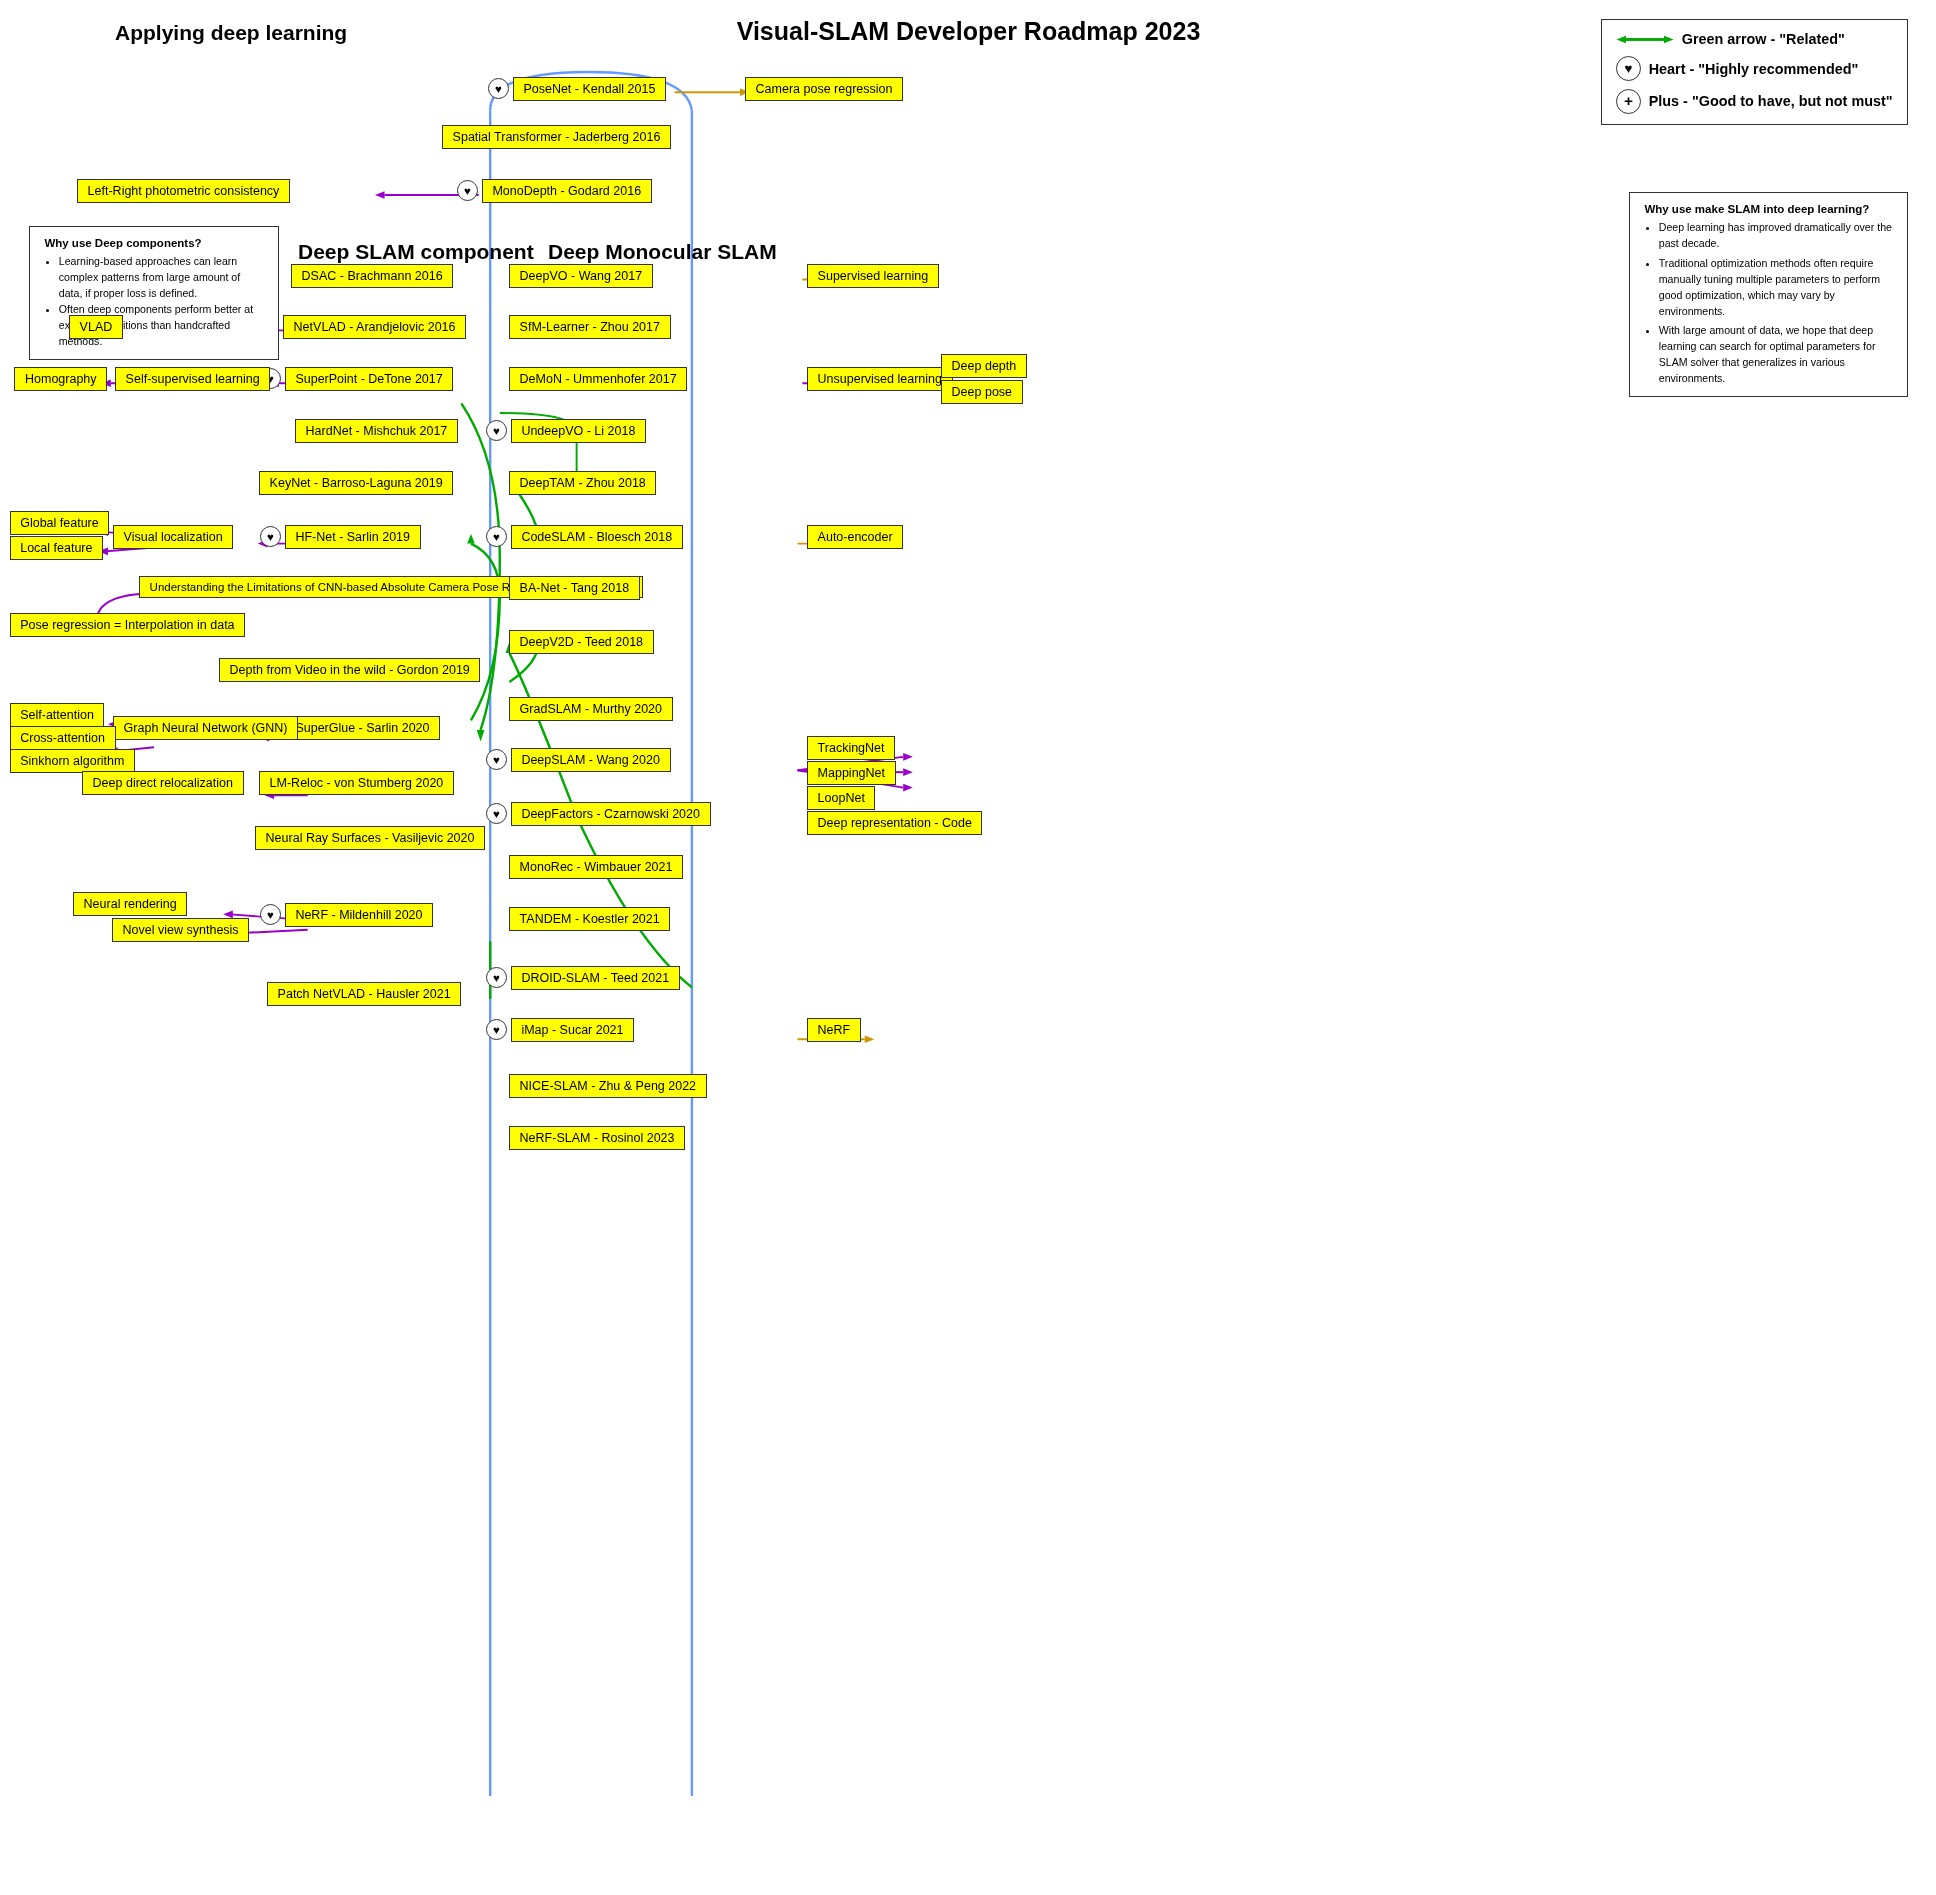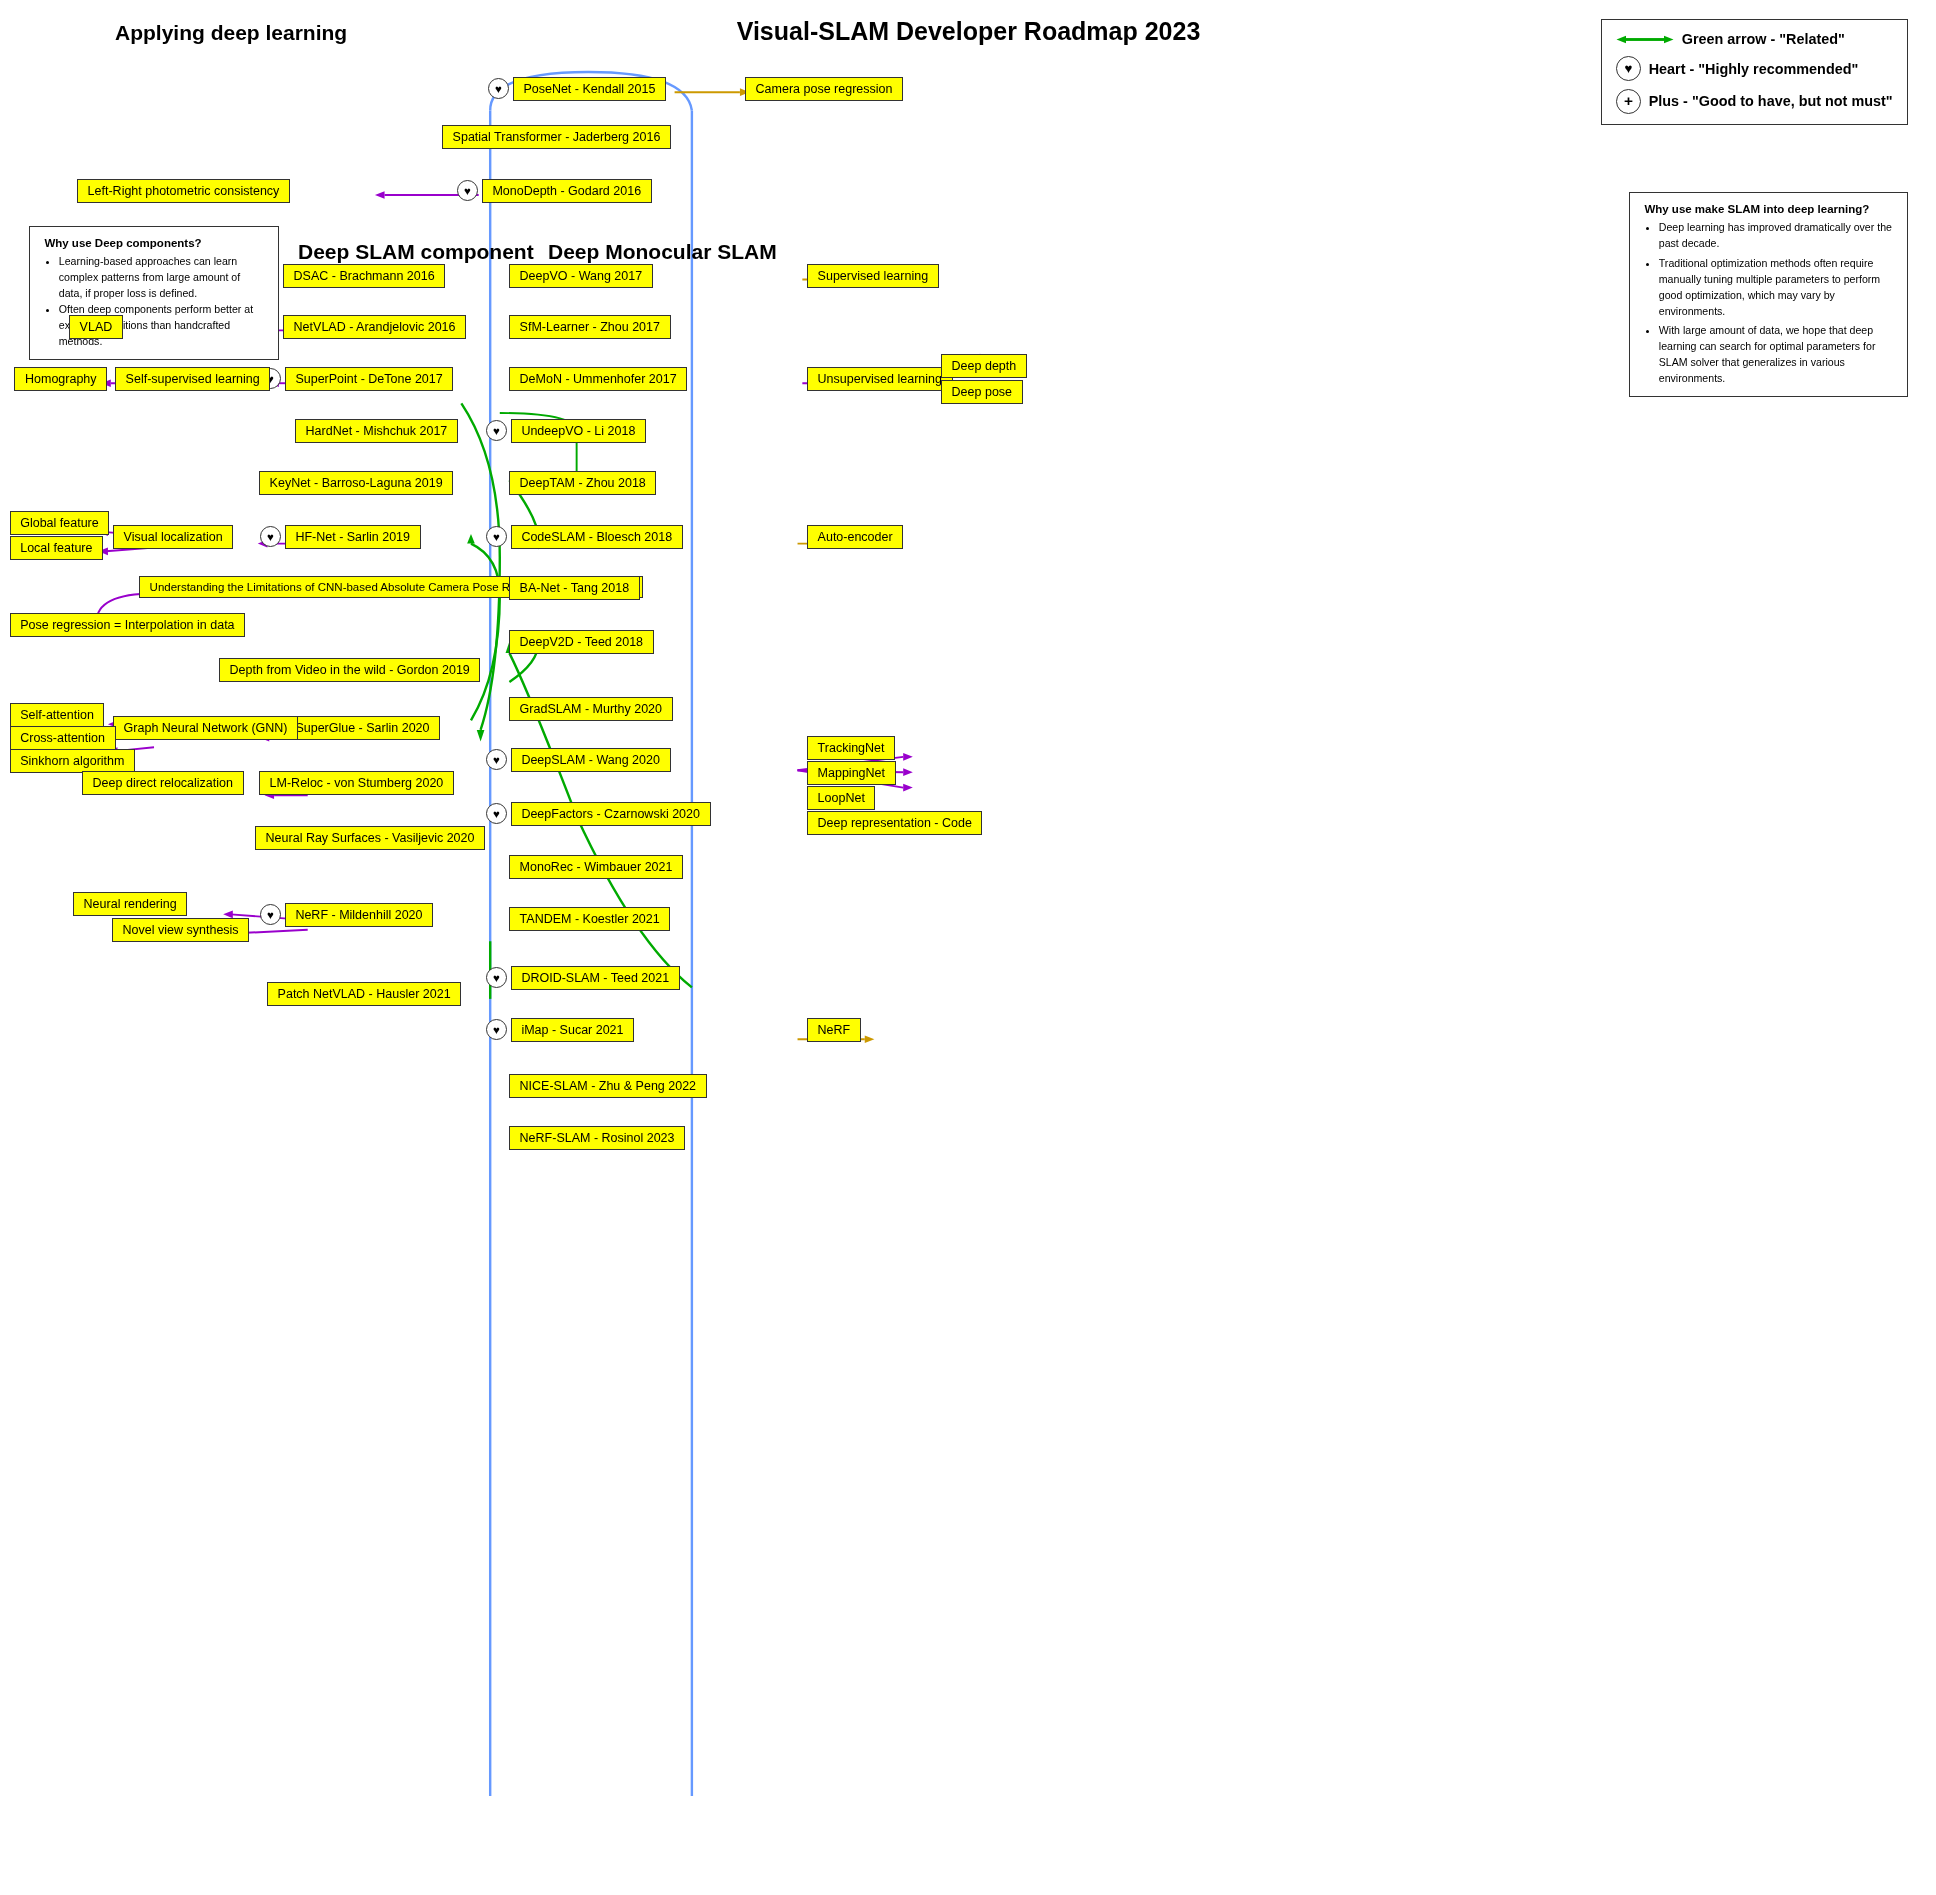--- a/index.html
+++ b/index.html
@@ -225,21 +225,21 @@
 
   <div style="position:absolute; left:457px; top:179px; display:flex; align-items:center;">
     <span style="display:inline-flex;align-items:center;justify-content:center;width:21px;height:21px;border-radius:50%;border:1.9px solid #333;font-size:11.5px;margin-right:3.8px;background:white;">♥</span>
     <span class="yellow-box">MonoDepth - Godard 2016</span>
   </div>
 
   <div style="position:absolute; left:77px; top:179px;">
     <span class="yellow-box">Left-Right photometric consistency</span>
   </div>
 
-  <div style="position:absolute; left:283px; top:264px;">
+  <div style="position:absolute; left:291px; top:264px;">
     <span class="yellow-box">DSAC - Brachmann 2016</span>
   </div>
 
   <div style="position:absolute; left:283px; top:315px;">
     <span class="yellow-box">NetVLAD - Arandjelovic 2016</span>
   </div>
 
   <div style="position:absolute; left:69px; top:315px;">
     <span class="yellow-box">VLAD</span>
   </div>

